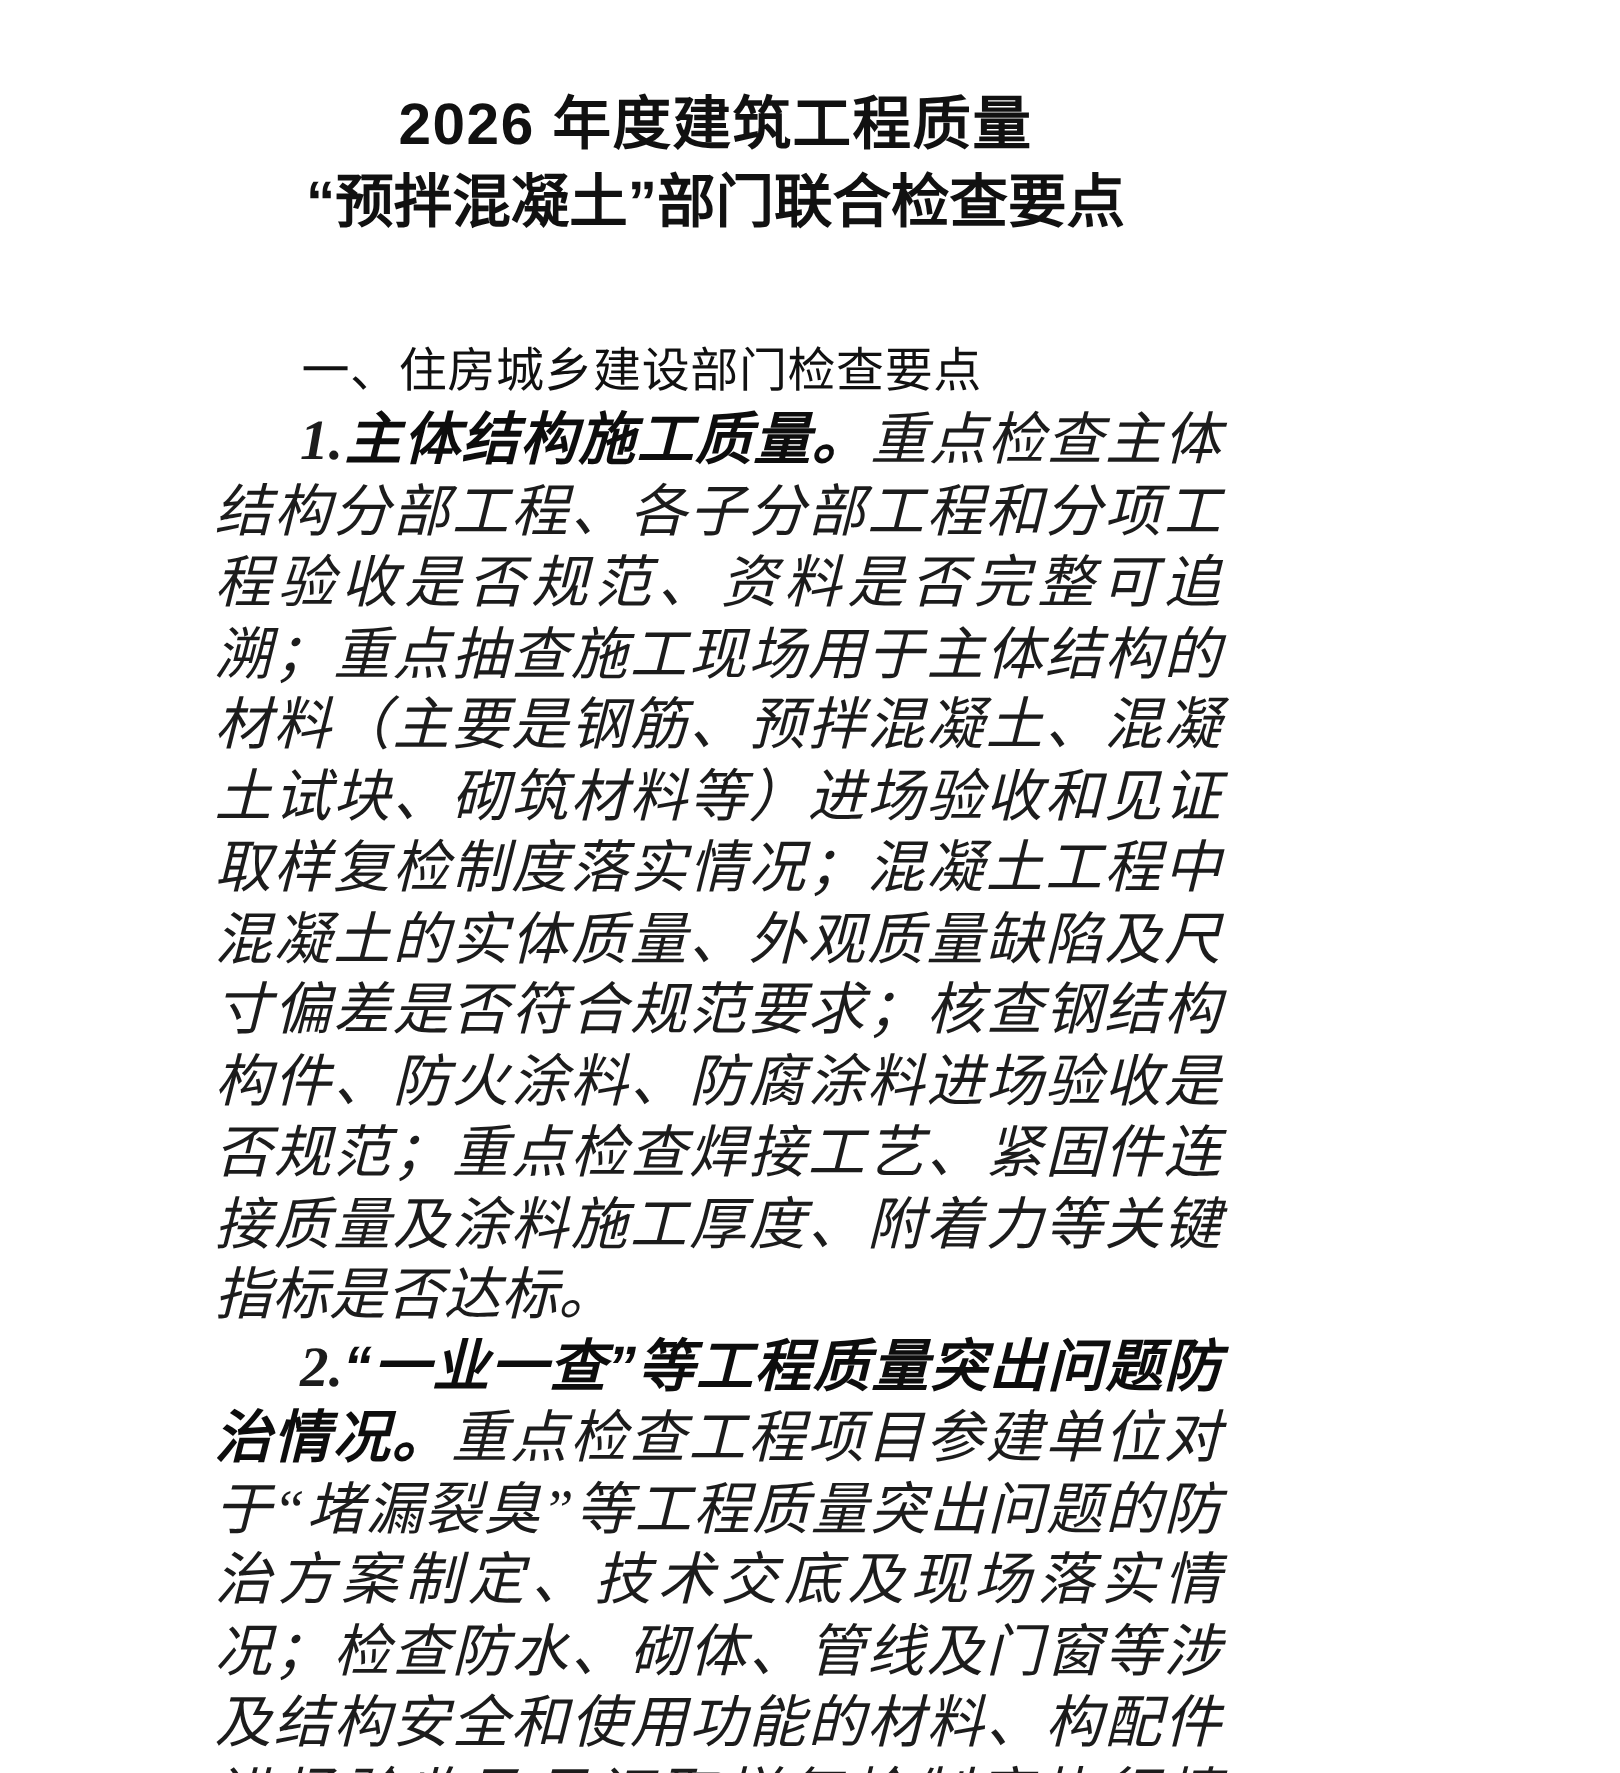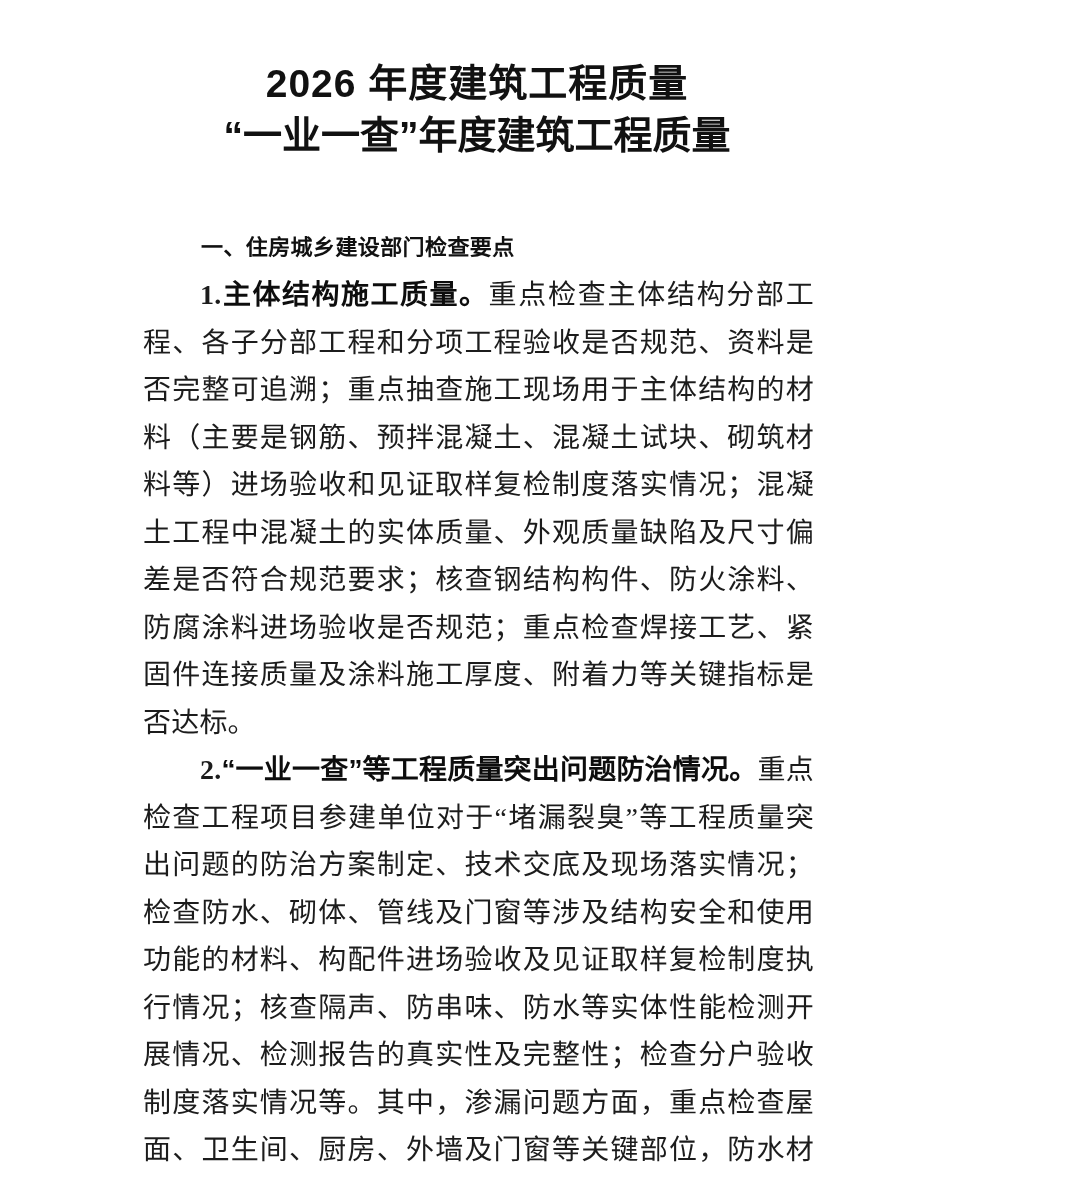--- a/index.html
+++ b/index.html
@@ -53,39 +53,40 @@
   .content {
     margin: 0;
     padding: 0 140px 0 143px;
     box-sizing: border-box;
   }
 
   .section-heading {
     margin: 0;
     padding-top: 62px;
     font-family: "Liberation Sans", "DejaVu Sans", sans-serif;
-    font-weight: 700;
-    font-size: 22px;
+    font-weight: 400;
+    font-size: 32px;
     line-height: 47px;
     text-indent: 58px;
     letter-spacing: 0.4px;
     color: #111111;
   }
 
   .para {
     margin: 0;
     font-family: "Liberation Serif", "DejaVu Serif", serif;
-    font-size: 28px;
+    font-size: 38px;
     line-height: 47.5px;
     text-align: justify;
     text-justify: inter-character;
     text-indent: 57px;
     letter-spacing: 0.2px;
     color: #1c1c1c;
     word-break: break-all;
+    font-style: italic;
   }
   .para.first { padding-top: 0px; }
 
   .lead {
     font-family: "Liberation Sans", "DejaVu Sans", serif;
     font-weight: 700;
     color: #0d0d0d;
     letter-spacing: 0px;
   }
   .num {
@@ -93,21 +94,21 @@
     font-weight: 700;
   }
 </style>
 </head>
 <body>
 
 <div class="page">
 
   <h1 class="doc-title">
     <span class="title-line title-line-1">2026 年度建筑工程质量</span>
-    <span class="title-line title-line-2">“一业一查”年度建筑工程质量</span>
+    <span class="title-line title-line-2">“预拌混凝土”部门联合检查要点</span>
   </h1>
 
   <div class="content">
 
     <h2 class="section-heading">一、住房城乡建设部门检查要点</h2>
 
     <p class="para first">
       <span class="num">1.</span><span class="lead">主体结构施工质量</span><span class="lead">。</span><span>重点检查主体结构分部工程、各子分部工程和分项工程验收是否规范、资料是否完整可追溯；重点抽查施工现场用于主体结构的材料（主要是钢筋、预拌混凝土、混凝土试块、砌筑材料等）进场验收和见证取样复检制度落实情况；混凝土工程中混凝土的实体质量、外观质量缺陷及尺寸偏差是否符合规范要求；核查钢结构构件、防火涂料、防腐涂料进场验收是否规范；重点检查焊接工艺、紧固件连接质量及涂料施工厚度、附着力等关键指标是否达标。</span>
     </p>
 

